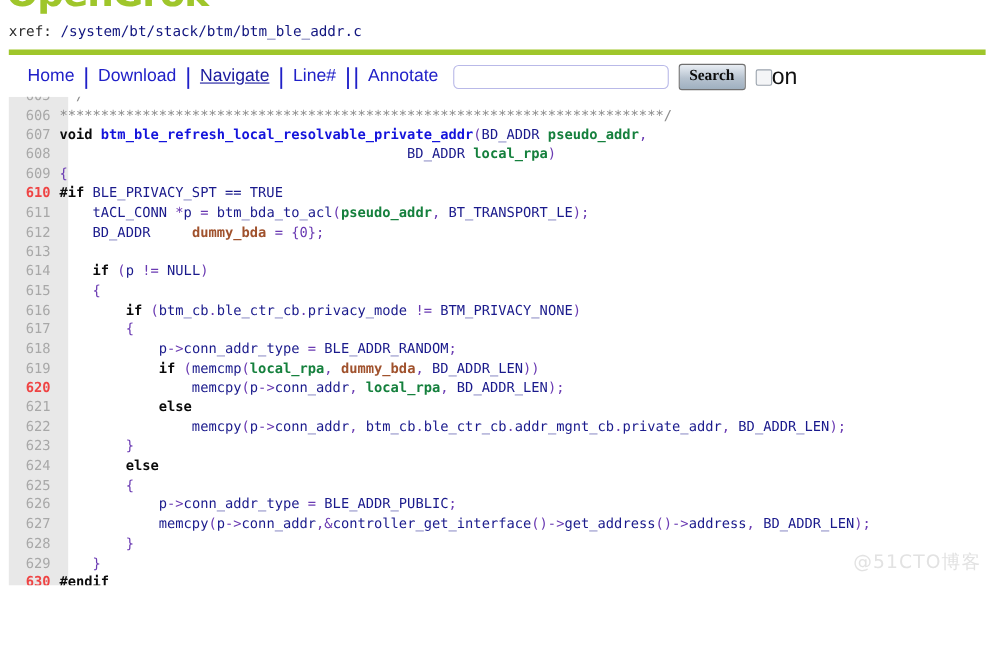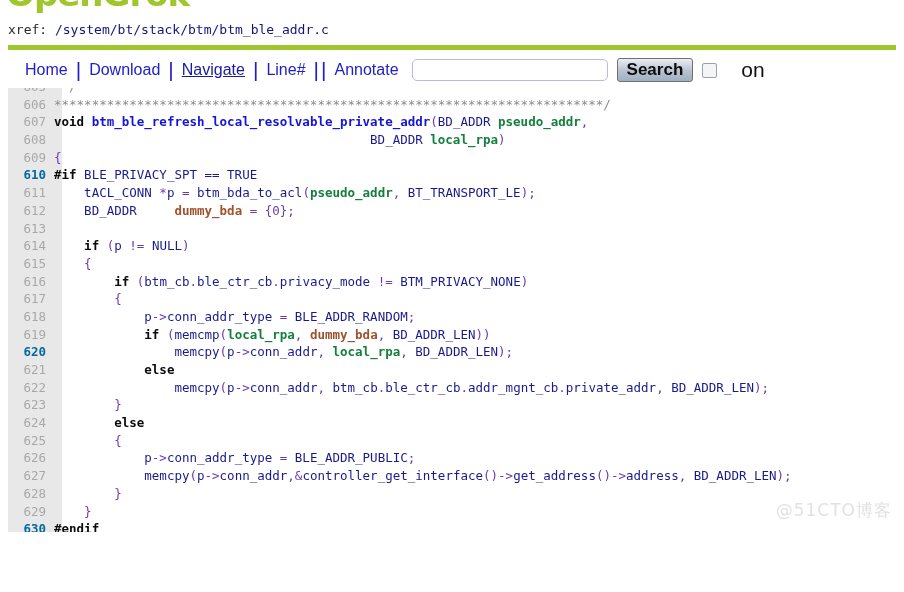--- a/index.html
+++ b/index.html
@@ -101,39 +101,39 @@
     outline: none;
     box-sizing: border-box;
   }
   .search-button {
     margin-left: 9px;
     height: 24px;
     padding: 0 9px;
     border: 1px solid #707070;
     border-radius: 3px;
     background: linear-gradient(#e9eef4, #b6c2cf 55%, #9fb0c0);
-    font-family: Liberation Sans, sans-serif;
+    font-family: Liberation Serif, serif;
     font-weight: bold;
-    font-size: 17px;
+    font-size: 14px;
     color: #0c0c0c;
     cursor: pointer;
     text-align: center;
   }
   .search-checkbox {
     margin-left: 9px;
     width: 13px;
     height: 13px;
     border: 1px solid #9aa3ad;
     border-radius: 2px;
     background: #f4f5f7;
     display: inline-block;
     cursor: pointer;
   }
   .search-scope-text {
-    margin-left: 24px;
+    margin-left: 0;
     font-family: "Liberation Sans", sans-serif;
     font-size: 21px;
     color: #111111;
   }
 
   
   .code-area {
     position: absolute;
     top: 88px;
     left: 0;
@@ -167,21 +167,21 @@
   }
   .ln {
     display: inline-block;
     width: 46px;
     text-align: right;
     color: #a8a8a8;
     padding-right: 8px;
     user-select: none;
   }
   .ln.hl {
-    color: #0369a1;
+    color: #ef4444;
     font-weight: bold;
   }
   .src { color: #1a1a8c; }
 
   
   .c-comment { color: #8c8c8c; }
   .c-kw      { color: #0b0b0b; font-weight: bold; }
   .c-fn      { color: #1414dc; font-weight: bold; }
   .c-def     { color: #15803d; font-weight: bold; }
   .c-var     { color: #a0522d; font-weight: bold; }

